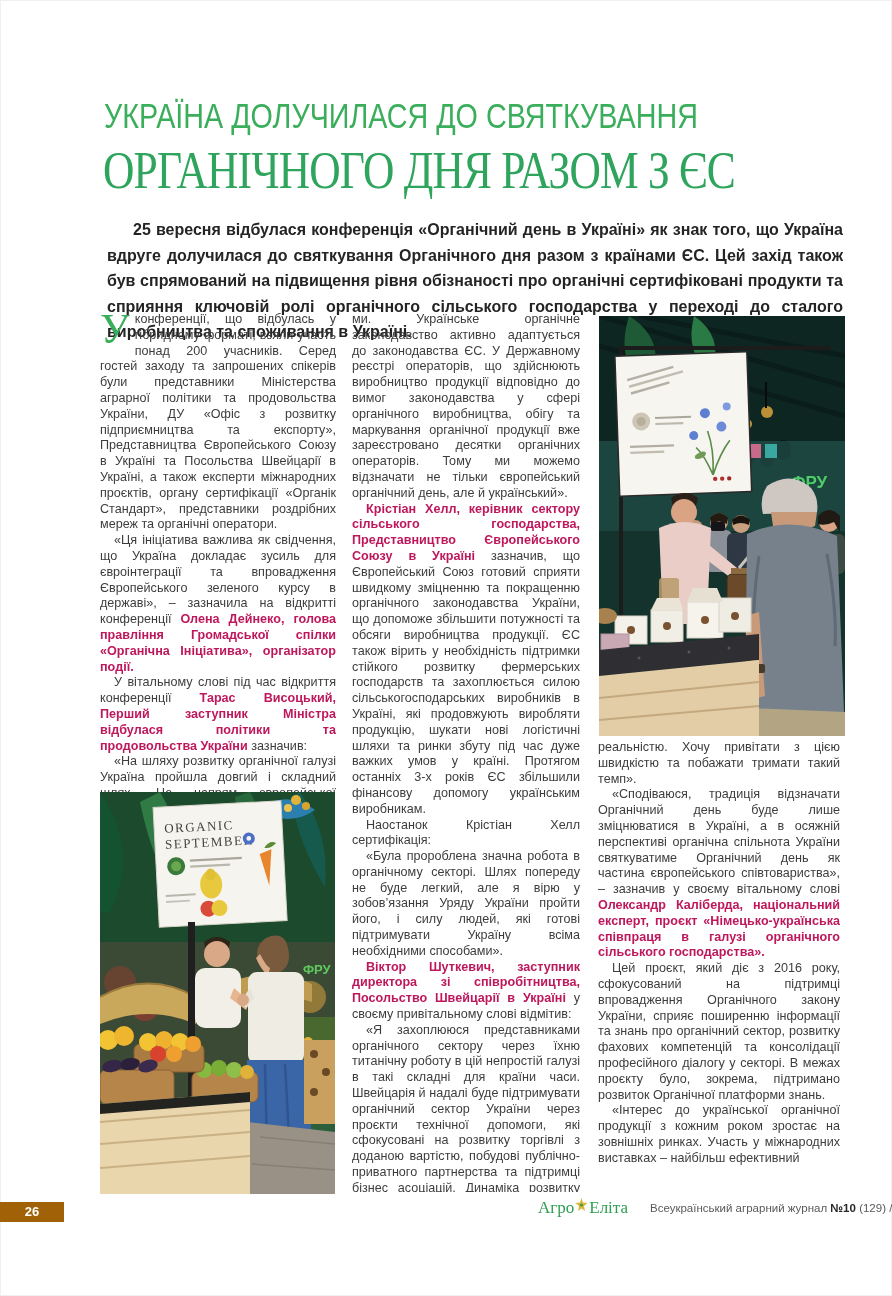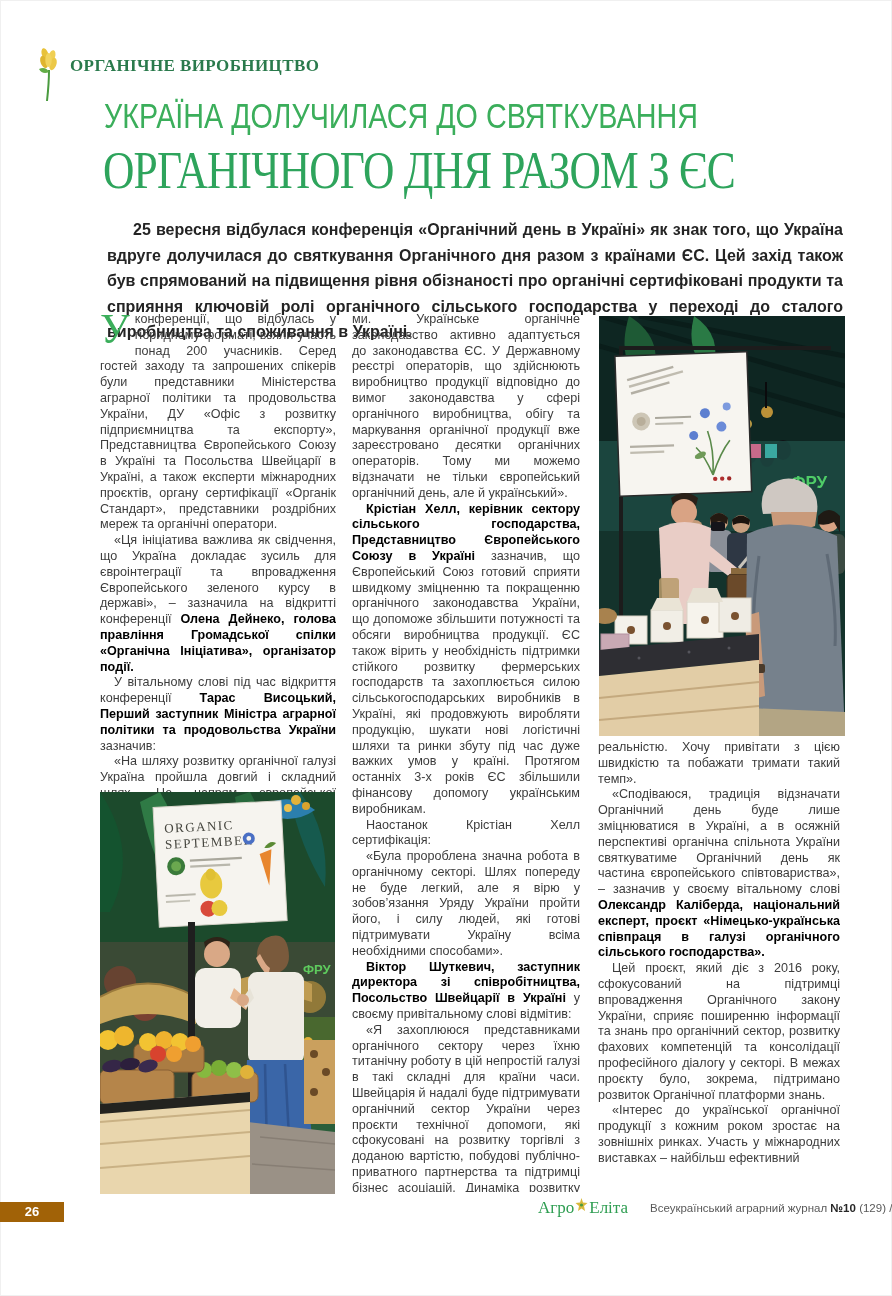--- a/index.html
+++ b/index.html
@@ -25,21 +25,21 @@
       font-weight:700;font-size:16px;line-height:25.5px;color:#242424;
       text-align:justify;text-indent:26px;}
 
   
   .col{position:absolute;text-align:justify;font-size:12.6px;line-height:15.8px;color:#3d3d3d;overflow:hidden;}
   .col1{left:100px;top:312px;width:236px;height:480px;}
   .col2{left:352px;top:312px;width:228px;height:880px;}
   .col3{left:598px;top:740px;width:242px;height:462px;}
   .col p{margin:0;}
   .col p.ind{text-indent:14px;}
-  .col .b{font-weight:700;color:#000000;}
+  .col .b{font-weight:700;color:#be185d;}
   .dropcap{float:left;font-family:"Liberation Serif",serif;color:#3bae5b;
       font-size:42px;line-height:30px;padding:2px 5px 0 0;}
 
   
   .photo{position:absolute;overflow:hidden;}
   .photo svg{display:block;}
   .photo1{left:100px;top:792px;width:235px;height:402px;}
   .photo2{left:599px;top:316px;width:246px;height:420px;}
 
   
@@ -49,42 +49,30 @@
       font-size:17px;color:#2f9e52;display:flex;align-items:flex-start;}
   .logo svg{margin:0 1px;}
   .journal{position:absolute;left:650px;top:1202px;font-size:11.5px;color:#595959;white-space:nowrap;}
   .journal .no{font-weight:700;color:#262626;}
 </style>
 </head>
 <body>
 
 <div class="page">
 
-  <div class="hdr">
-    <svg width="26" height="54" viewBox="0 0 26 54">
-      <path d="M13,22 C13,30 12,44 11,53" stroke="#4a9b3f" stroke-width="2" fill="none"></path>
-      <path d="M13,24 C9,26 5,25 3,21 C7,19 11,20 13,24Z" fill="#63ad46"></path>
-      <ellipse cx="9" cy="6" rx="3.2" ry="6" fill="#e8c23a" transform="rotate(-18 9 6)"></ellipse>
-      <ellipse cx="16" cy="8" rx="3.2" ry="6" fill="#f0cf52" transform="rotate(16 16 8)"></ellipse>
-      <ellipse cx="8" cy="14" rx="3.4" ry="6.4" fill="#dfb52f" transform="rotate(-20 8 14)"></ellipse>
-      <ellipse cx="17" cy="16" rx="3.4" ry="6.4" fill="#ecc847" transform="rotate(18 17 16)"></ellipse>
-      <ellipse cx="12.5" cy="12" rx="3.2" ry="7" fill="#f2d45e"></ellipse>
-    </svg>
-    <div class="section-label">ОРГАНІЧНЕ ВИРОБНИЦТВО</div>
-  </div>
 
   <h1 class="title1">УКРАЇНА ДОЛУЧИЛАСЯ ДО СВЯТКУВАННЯ</h1>
   <h2 class="title2">ОРГАНІЧНОГО ДНЯ РАЗОМ З ЄС</h2>
 
   <p class="lead">25 вересня відбулася конференція «Органічний день в Україні» як знак того, що Україна вдруге долучилася до святкування Органічного дня разом з країнами ЄС. Цей захід також був спрямований на підвищення рівня обізнаності про органічні сертифіковані продукти та сприяння ключовій ролі органічного сільського господарства у переході до сталого виробництва та споживання в Україні.</p>
 
   <div class="col col1">
       <p class="para"><span class="dropcap">У</span><span>конференції, що відбулась у гібридному форматі, взяли участь понад 200 учасників. Серед гостей заходу та запрошених спікерів були представники Міністерства аграрної політики та продовольства України, ДУ «Офіс з розвитку підприємництва та експорту», Представництва Європейського Союзу в Україні та Посольства Швейцарії в Україні, а також експерти міжнародних проєктів, органу сертифікації «Органік Стандарт», представники роздрібних мереж та органічні оператори.</span></p>
       <p class="para ind"><span>«Ця ініціатива важлива як свідчення, що Україна докладає зусиль для євроінтеграції та впровадження Європейського зеленого курсу в державі», – зазначила на відкритті конференції </span><span class="b">Олена Дейнеко, голова правління Громадської спілки «Органічна Ініціатива», організатор події.</span></p>
-      <p class="para ind"><span>У вітальному слові під час відкриття конференції </span><span class="b">Тарас Висоцький, Перший заступник Міністра аграрної політики та продовольства України</span><span> зазначив:</span></p>
+      <p class="para ind"><span>У вітальному слові під час відкриття конференції </span><span class="b">Тарас Висоцький, Перший заступник Міністра відбулася політики та продовольства України</span><span> зазначив:</span></p>
       <p class="para ind"><span>«На шляху розвитку органічної галузі Україна пройшла довгий і складний шлях. Це напрям європейської інтеграції, де ми можемо пишатися досягнення-</span></p>
     </div>
   <div class="col col2">
       <p class="para"><span>ми. Українське органічне законодавство активно адаптується до законодавства ЄС. У Державному реєстрі операторів, що здійснюють виробництво продукції відповідно до вимог законодавства у сфері органічного виробництва, обігу та маркування органічної продукції вже зареєстровано десятки органічних операторів. Тому ми можемо відзначати не тільки європейський органічний день, але й український».</span></p>
       <p class="para ind"><span class="b">Крістіан Хелл, керівник сектору сільського господарства, Представництво Європейського Союзу в Україні</span><span> зазначив, що Європейський Союз готовий сприяти швидкому зміцненню та покращенню органічного законодавства України, що допоможе збільшити потужності та обсяги виробництва продукції. ЄС також вірить у необхідність підтримки стійкого розвитку фермерських господарств та захоплюється силою сільськогосподарських виробників в Україні, які продовжують виробляти продукцію, шукати нові логістичні шляхи та ринки збуту під час дуже важких умов у країні. Протягом останніх 3-х років ЄС збільшили фінансову допомогу українським виробникам.</span></p>
       <p class="para ind"><span>Наостанок Крістіан Хелл сертифікація:</span></p>
       <p class="para ind"><span>«Була пророблена значна робота в органічному секторі. Шлях попереду не буде легкий, але я вірю у зобов’язання Уряду України пройти його, і силу людей, які готові підтримувати Україну всіма необхідними способами».</span></p>
       <p class="para ind"><span class="b">Віктор Шуткевич, заступник директора зі співробітництва, Посольство Швейцарії в Україні</span><span> у своєму привітальному слові відмітив:</span></p>
       <p class="para ind"><span>«Я захоплююся представниками органічного сектору через їхню титанічну роботу в цій непростій галузі в такі складні для країни часи. Швейцарія й надалі буде підтримувати органічний сектор України через проєкти технічної допомоги, які сфокусовані на розвитку торгівлі з доданою вартістю, побудові публічно-приватного партнерства та підтримці бізнес асоціацій. Динаміка розвитку органічного ринку шалена, такі події, про які ми могли тільки мріяти до повномасштабної війни, як сертифікація органічних виробників та маркування продукції державним логотипом, стали</span></p>
     </div>

